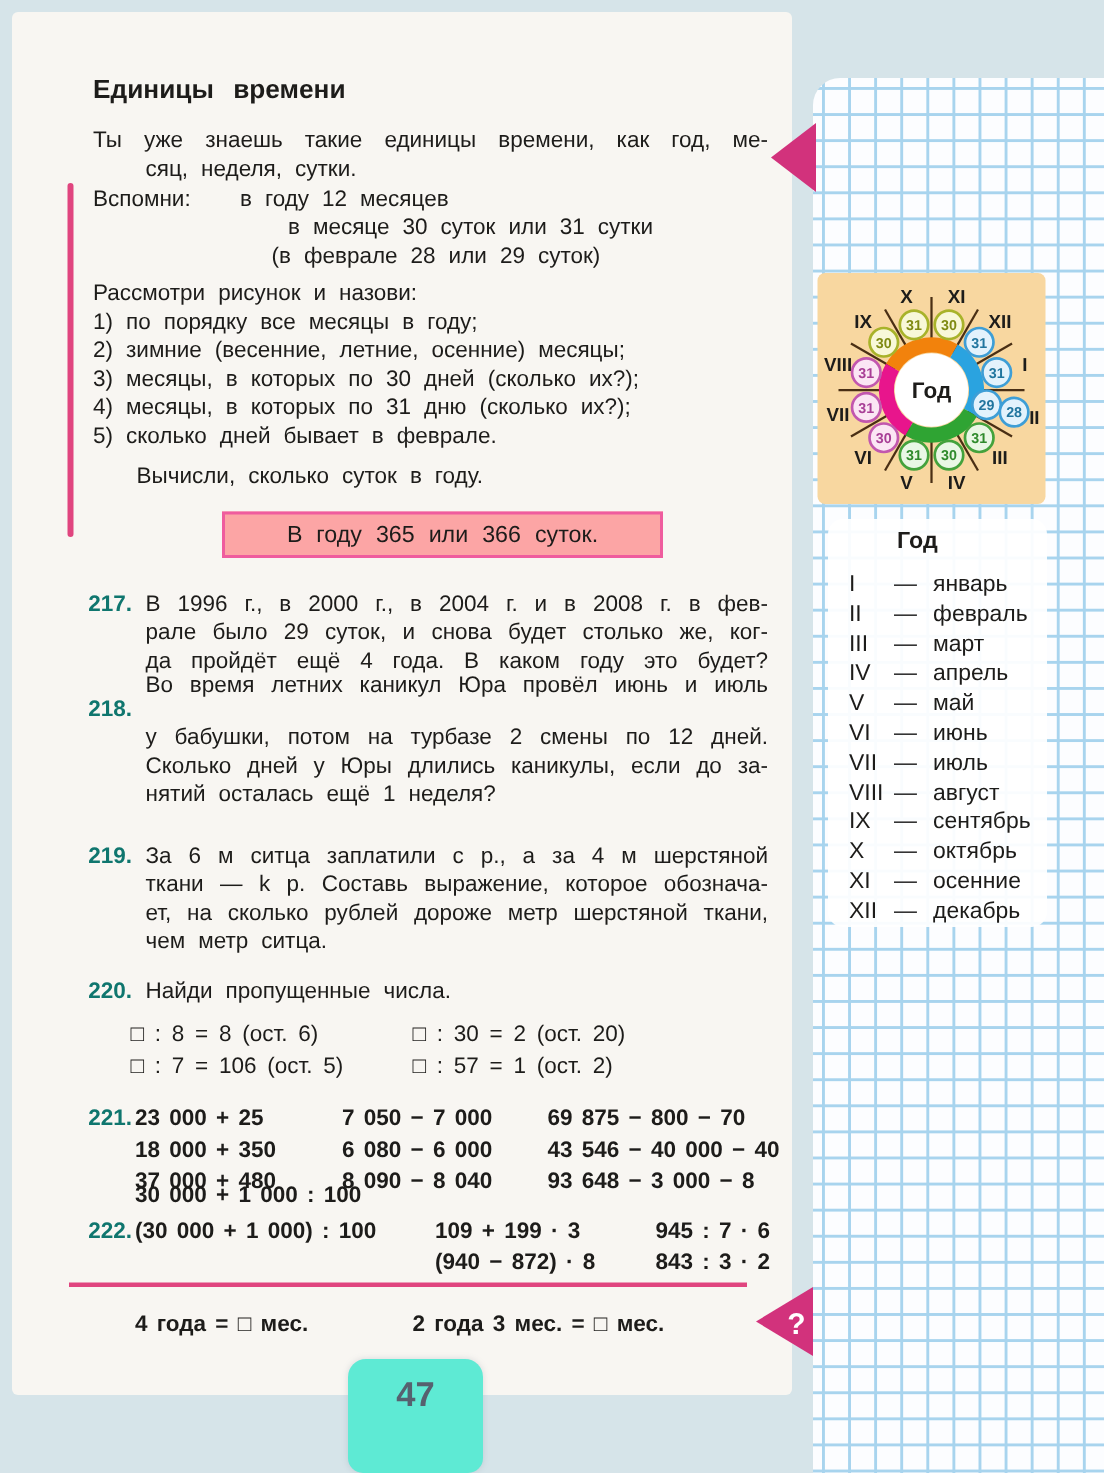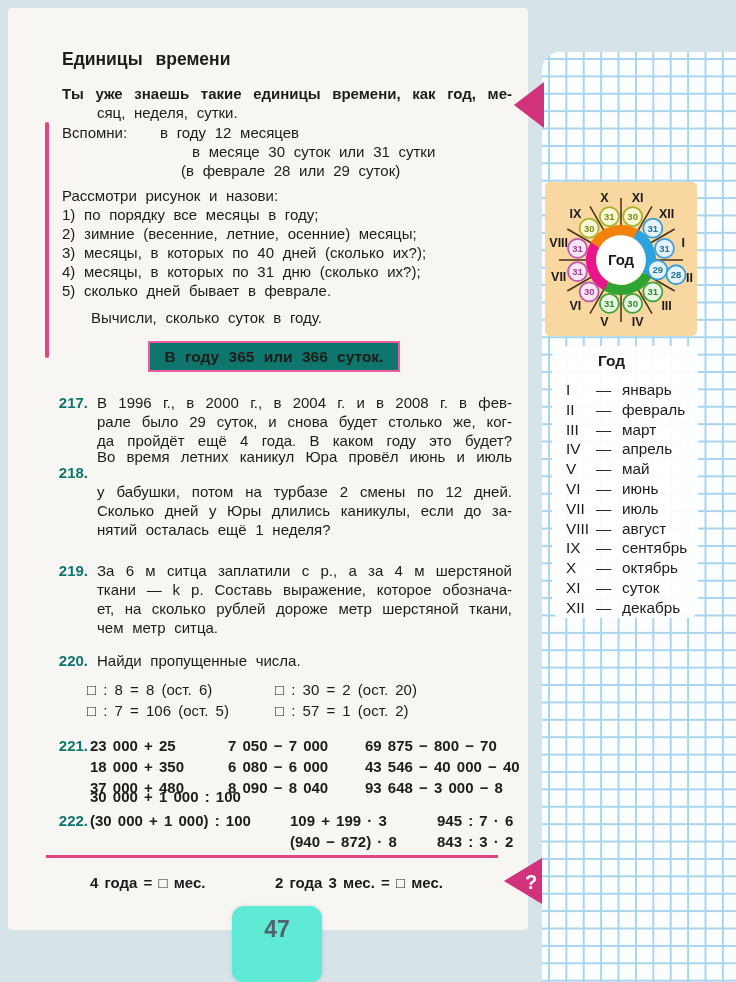--- a/index.html
+++ b/index.html
@@ -29,24 +29,24 @@
   }
   .just{white-space:normal;text-align:justify;text-align-last:justify;word-spacing:2px;}
   .center{text-align:left;}
   .title{font-weight:bold;font-size:17.5px;word-spacing:8px;}
   .num{color:#0f766e;font-weight:bold;text-align:right;}
   .eq{font-weight:bold;word-spacing:2px;}
   .eqn{word-spacing:3px;}
   .vline{position:absolute;left:45px;top:122px;width:3.5px;height:236px;background:#e0457f;border-radius:2px;}
   .hr2{position:absolute;left:46px;top:855px;width:452px;height:3px;background:#e0457f;}
   .hl-box{
-    position:absolute;left:148px;top:341px;width:252px;height:31px;
-    border:2.5px solid #ef5c9e;background:#0f766e;box-sizing:border-box;
+    position:absolute;left:148px;top:341px;width:294px;height:31px;
+    border:2.5px solid #ef5c9e;background:#fca5a5;box-sizing:border-box;
     display:flex;align-items:center;justify-content:center;
-    font-weight:bold;font-size:15.5px;word-spacing:5px;
+    font-weight:normal;font-size:15.5px;word-spacing:5px;
   }
   .tan-card{
     position:absolute;left:545px;top:182px;width:152px;height:154px;
     background:#f8d7a0;border-radius:5px;
   }
   .list-patch{
     position:absolute;left:552px;top:346px;width:146px;height:272px;
     background:rgba(255,255,255,0.93);border-radius:10px;
   }
   .list-header{
@@ -196,41 +196,41 @@
       <span class="mname">сентябрь</span>
     </div>
     <div class="month-row" style="top: 558.2px;">
       <span class="roman">X</span>
       <span class="dash">—</span>
       <span class="mname">октябрь</span>
     </div>
     <div class="month-row" style="top: 578px;">
       <span class="roman">XI</span>
       <span class="dash">—</span>
-      <span class="mname">суток</span>
+      <span class="mname">осенние</span>
     </div>
     <div class="month-row" style="top: 597.8px;">
       <span class="roman">XII</span>
       <span class="dash">—</span>
       <span class="mname">декабрь</span>
     </div>
   </div>
 
 <div id="text-layer">
     <div class="text-line center title" style="left: 62px; top: 50px; width: 450px;">Единицы времени</div>
-    <div class="text-line just" style="left: 62px; top: 84px; width: 450px; font-weight: bold;">Ты уже знаешь такие единицы времени, как год, ме-</div>
+    <div class="text-line just" style="left: 62px; top: 84px; width: 450px;">Ты уже знаешь такие единицы времени, как год, ме-</div>
     <div class="text-line" style="left: 62px; top: 103px; margin-left: 35px;">сяц, неделя, сутки.</div>
     <div class="text-line" style="left: 62px; top: 123px;">Вспомни:</div>
     <div class="text-line" style="left: 160px; top: 123px;">в году 12 месяцев</div>
     <div class="text-line" style="left: 192px; top: 142px;">в месяце 30 суток или 31 сутки</div>
     <div class="text-line" style="left: 181px; top: 161px;">(в феврале 28 или 29 суток)</div>
     <div class="text-line" style="left: 62px; top: 186px;">Рассмотри рисунок и назови:</div>
     <div class="text-line" style="left: 62px; top: 205px;">1) по порядку все месяцы в году;</div>
     <div class="text-line" style="left: 62px; top: 224px;">2) зимние (весенние, летние, осенние) месяцы;</div>
-    <div class="text-line" style="left: 62px; top: 243px;">3) месяцы, в которых по 40 дней (сколько их?);</div>
+    <div class="text-line" style="left: 62px; top: 243px;">3) месяцы, в которых по 30 дней (сколько их?);</div>
     <div class="text-line" style="left: 62px; top: 262px;">4) месяцы, в которых по 31 дню (сколько их?);</div>
     <div class="text-line" style="left: 62px; top: 281px;">5) сколько дней бывает в феврале.</div>
     <div class="text-line" style="left: 62px; top: 308px; margin-left: 29px;">Вычисли, сколько суток в году.</div>
     <div class="text-line num" style="left: 45px; top: 393px; width: 43px;">217.</div>
     <div class="text-line just" style="left: 97px; top: 393px; width: 415px;">В 1996 г., в 2000 г., в 2004 г. и в 2008 г. в фев-</div>
     <div class="text-line just" style="left: 97px; top: 412px; width: 415px;">рале было 29 суток, и снова будет столько же, ког-</div>
     <div class="text-line just" style="left: 97px; top: 431px; width: 415px;">да пройдёт ещё 4 года. В каком году это будет?</div>
     <div class="text-line num" style="left: 45px; top: 463px; width: 43px;">218.</div>
     <div class="text-line just" style="left: 97px; top: 447px; width: 415px;">Во время летних каникул Юра провёл июнь и июль</div>
     <div class="text-line just" style="left: 97px; top: 482px; width: 415px;">у бабушки, потом на турбазе 2 смены по 12 дней.</div>

